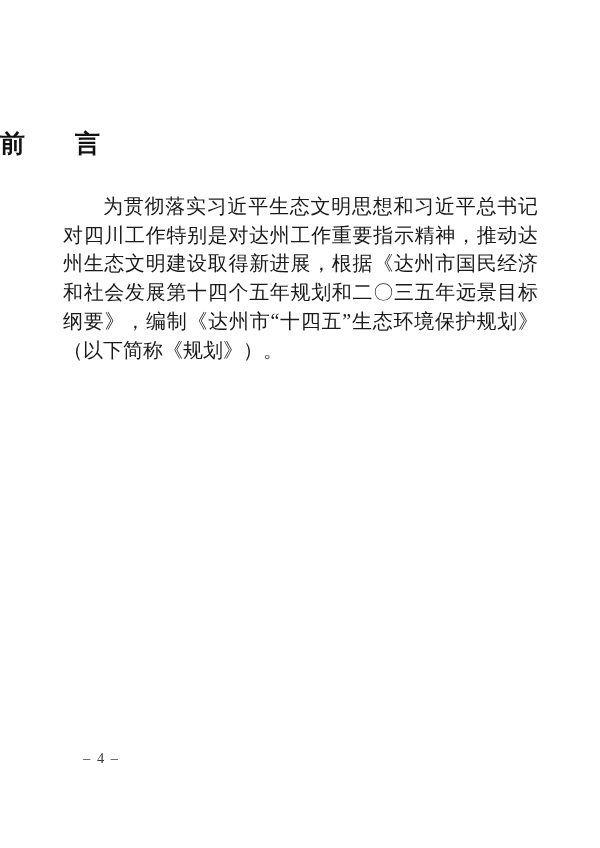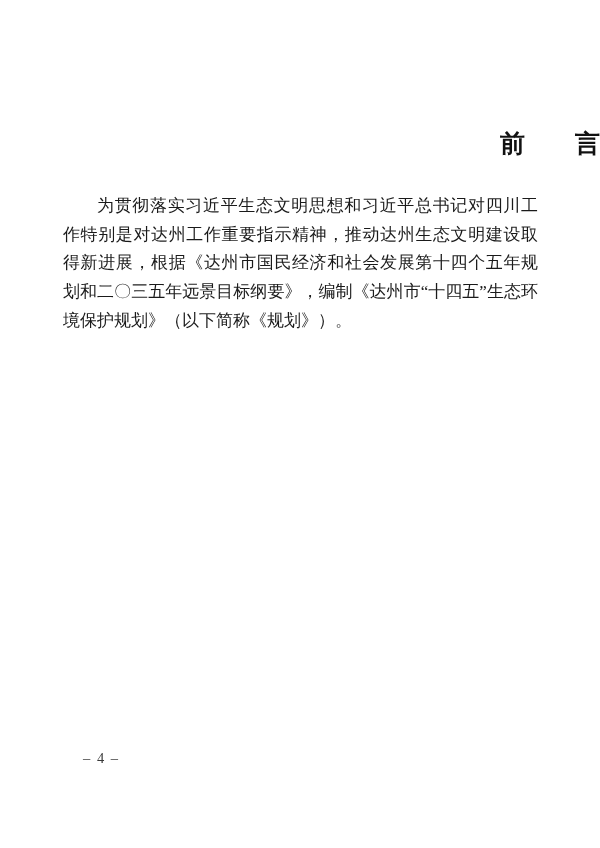--- a/index.html
+++ b/index.html
@@ -16,34 +16,33 @@
   .page {
     position: relative;
     width: 600px;
     height: 848px;
     background: #ffffff;
     overflow: hidden;
   }
   .doc-title {
     margin: 0;
     padding-top: 128px;
-    text-align: right;
+    text-align: left;
     font-size: 25px;
     font-weight: bold;
     line-height: 32px;
     color: #111111;
     white-space: pre;
-    padding-left: 7px;
   }
   .doc-body {
     margin: 32px 62px 0 63px;
   }
   .doc-body p {
     margin: 0;
-    font-size: 17px;
+    font-size: 20px;
     line-height: 28.7px;
     text-align: justify;
     text-justify: inter-ideograph;
     text-indent: 2em;
     color: #1a1a1a;
   }
   .page-number {
     position: absolute;
     left: 83px;
     top: 749px;

